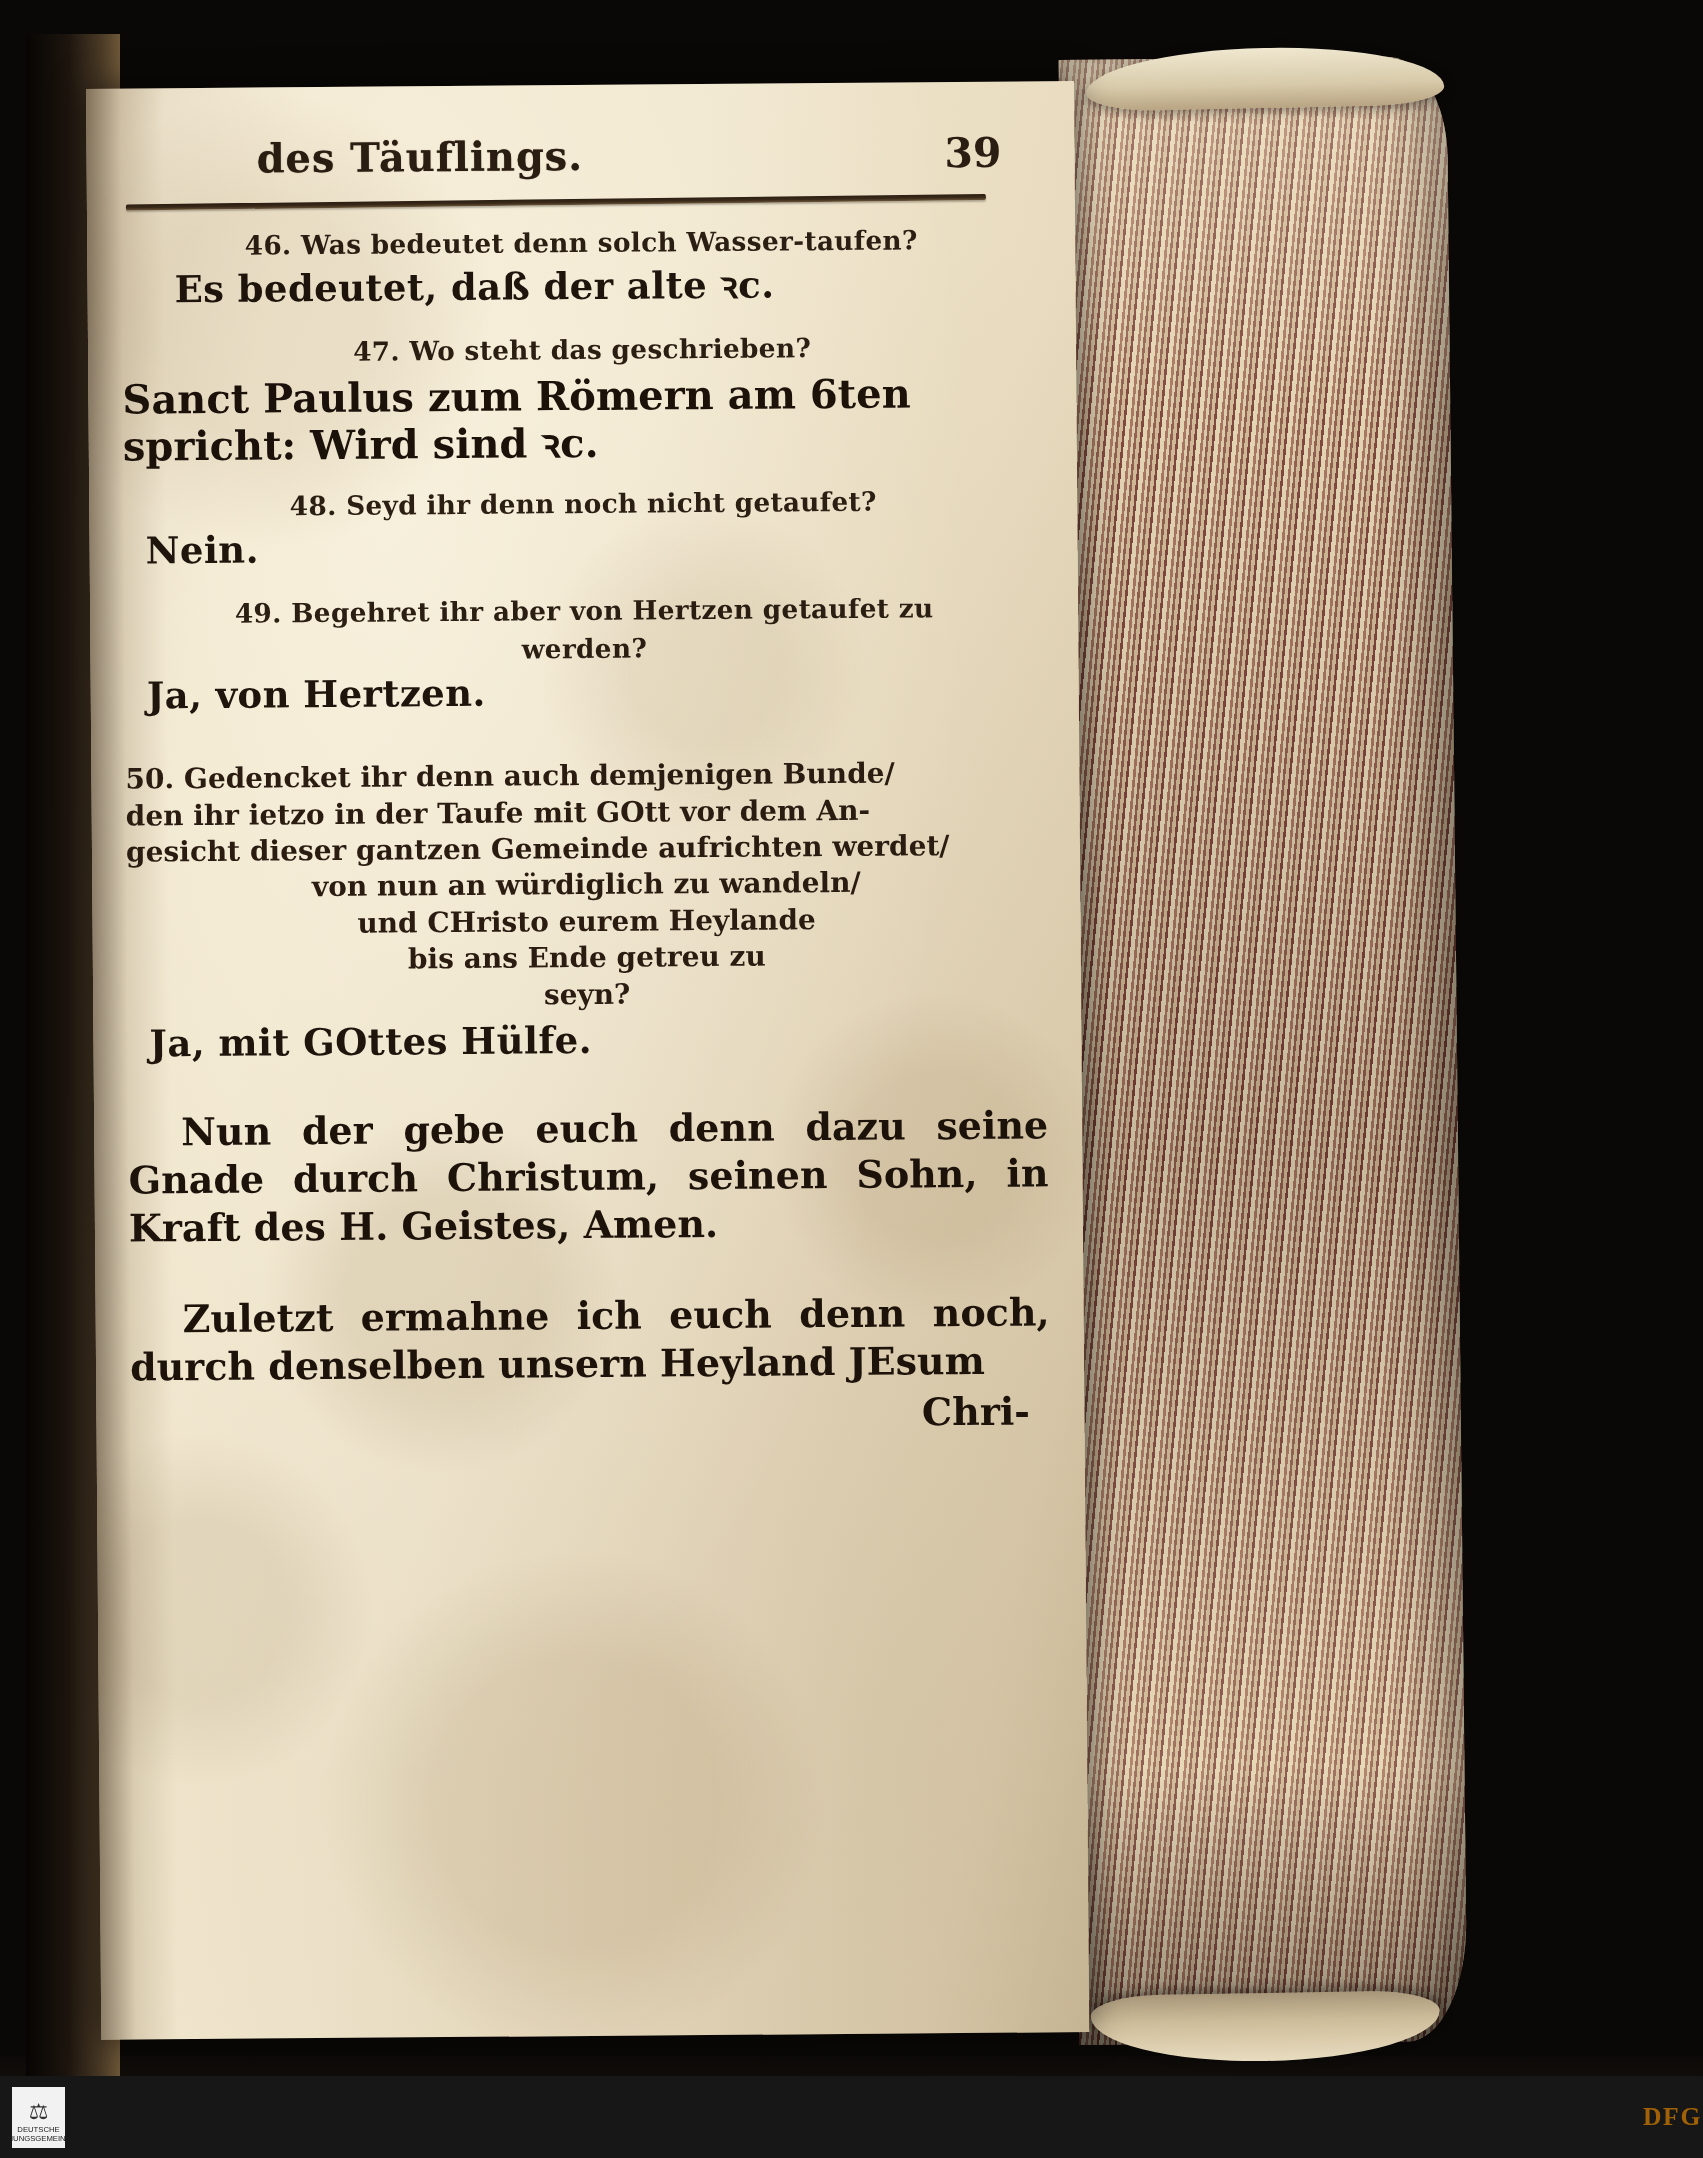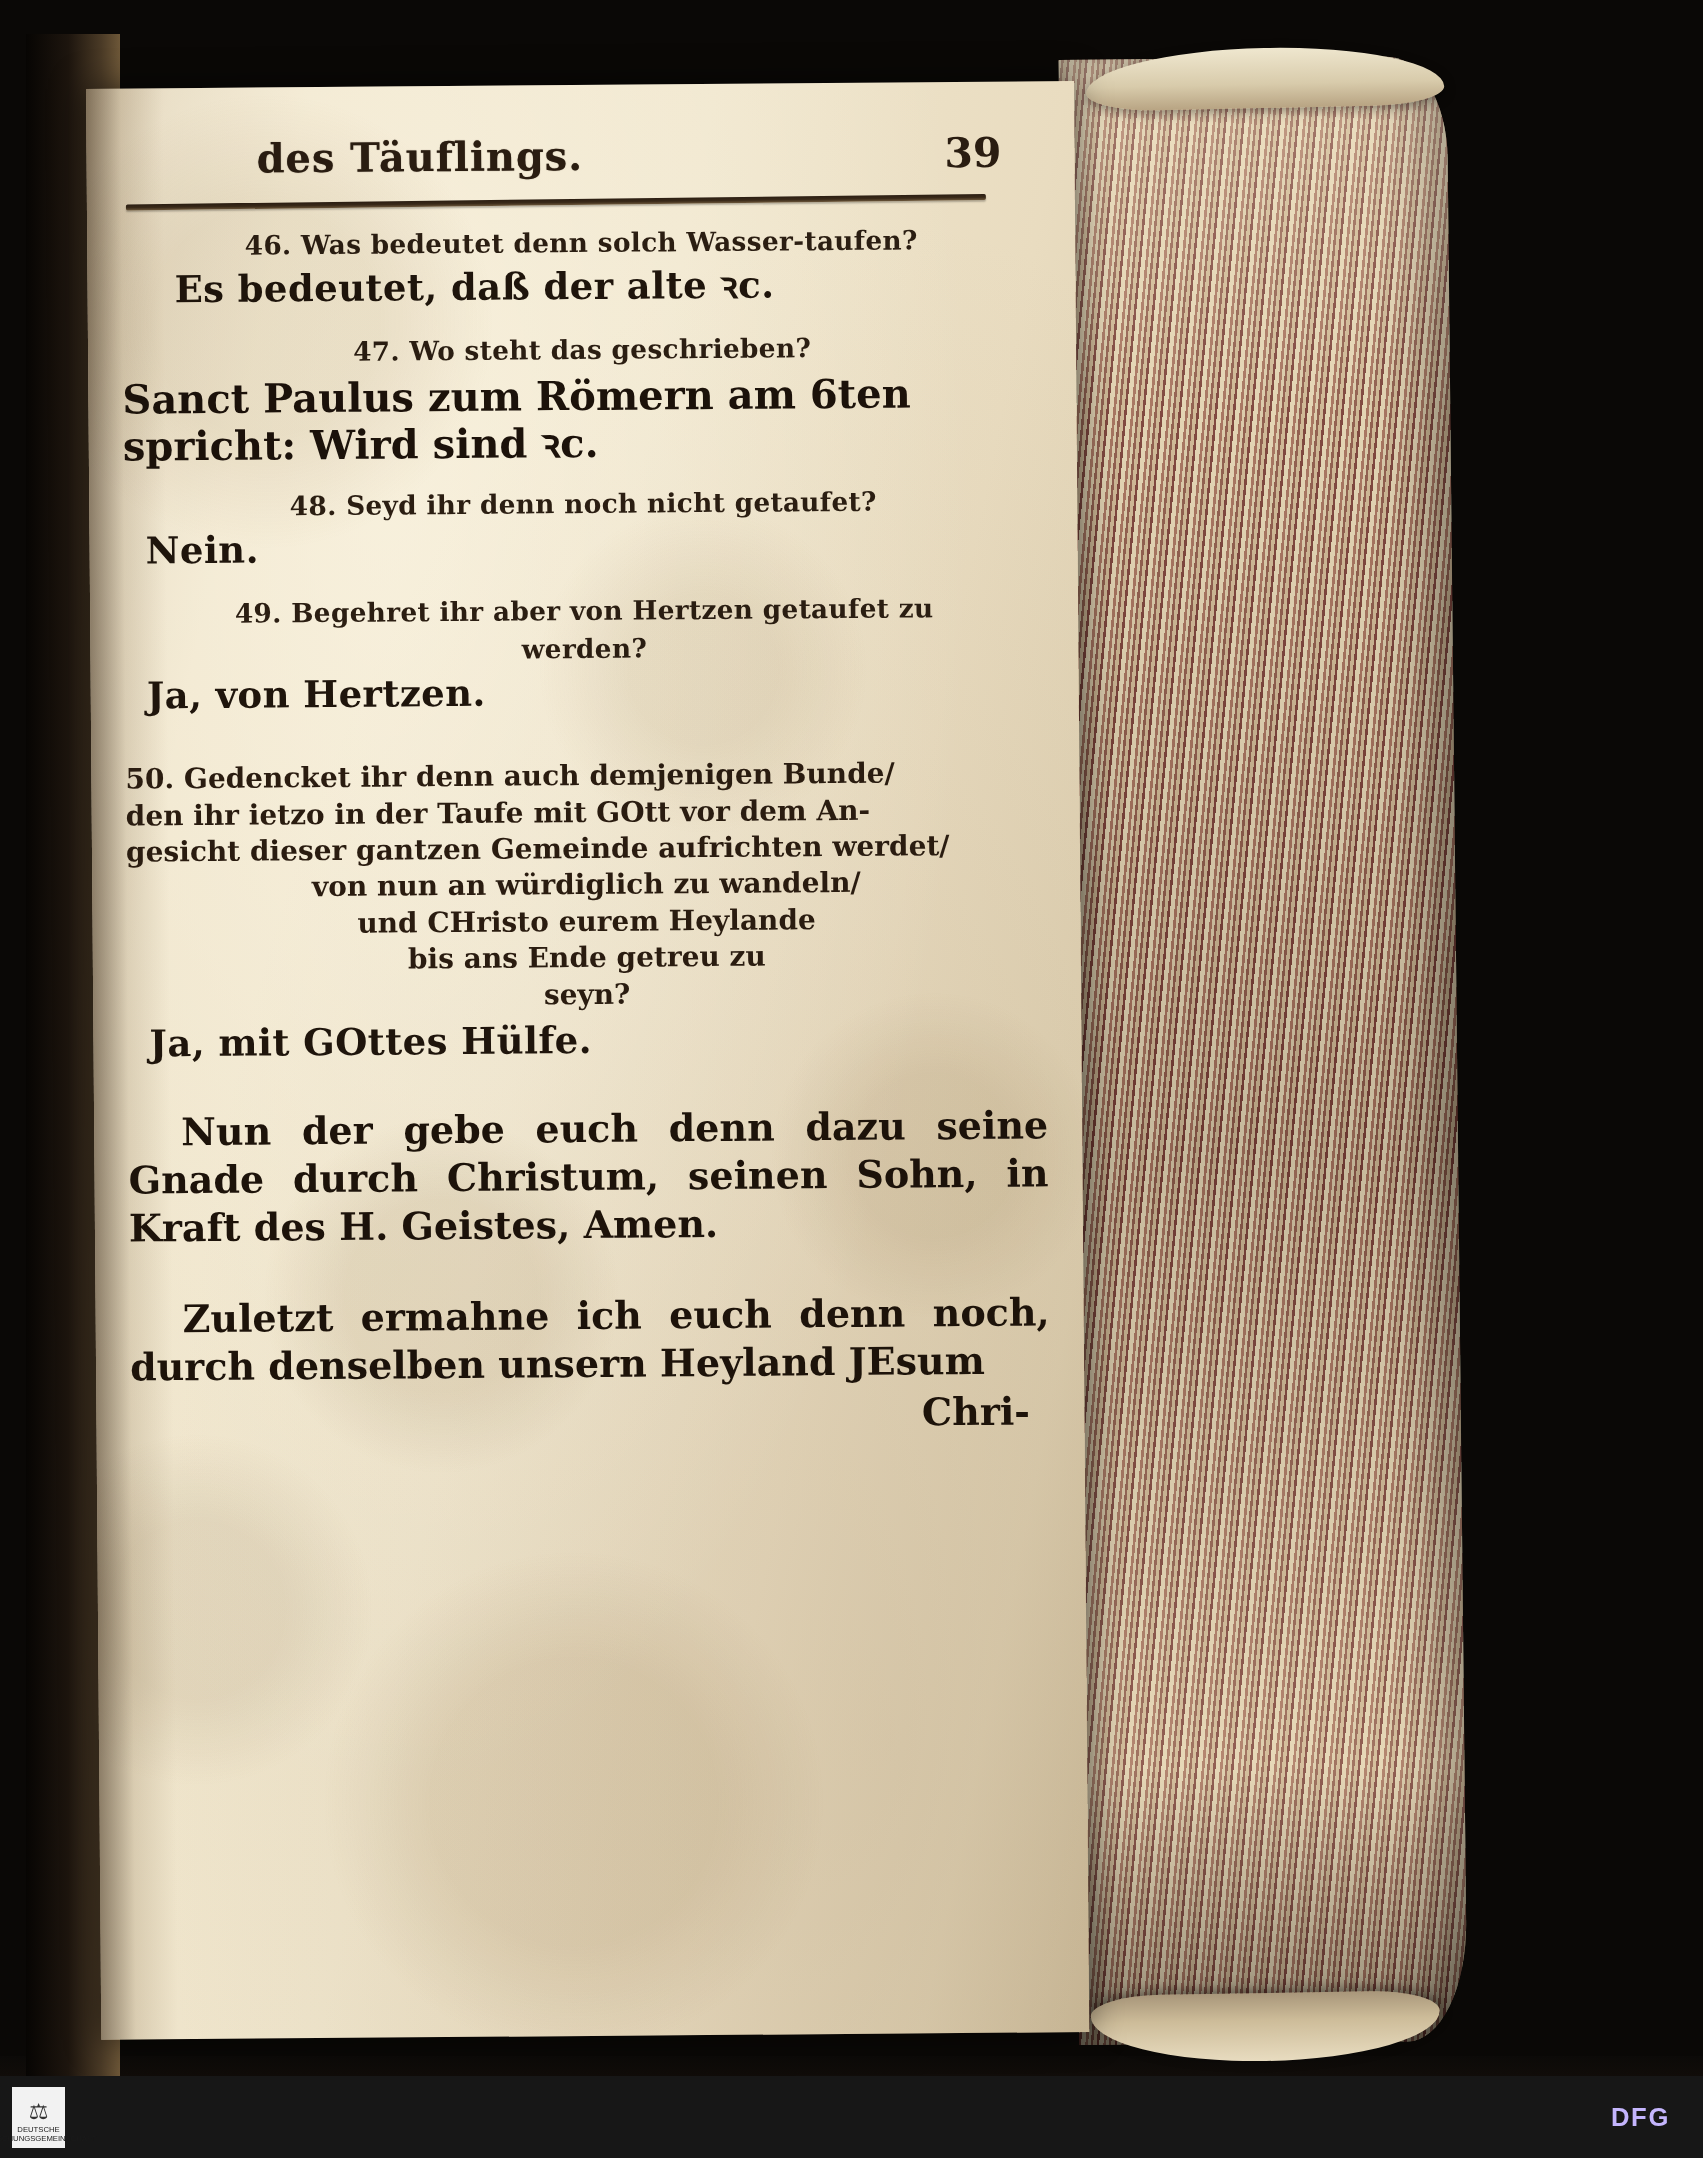--- a/index.html
+++ b/index.html
@@ -270,23 +270,23 @@
     box-sizing: border-box;
     font-family: "Liberation Sans", sans-serif;
   }
   .dfg-left .mark {
     font-size: 22px;
     line-height: 1;
     margin-bottom: 3.4px;
     color: #333;
   }
   .dfg-right {
-    margin-right: 34px;
-    color: #c4b5fd;
-    font-family: Liberation Sans, sans-serif;
+    margin-right: 2px;
+    color: #a16207;
+    font-family: Liberation Serif, serif;
     font-size: 25.6px;
     letter-spacing: 1.7px;
     font-weight: 700;
   }
 </style>
 </head>
 <body>
 
 <div id="scan">
 

